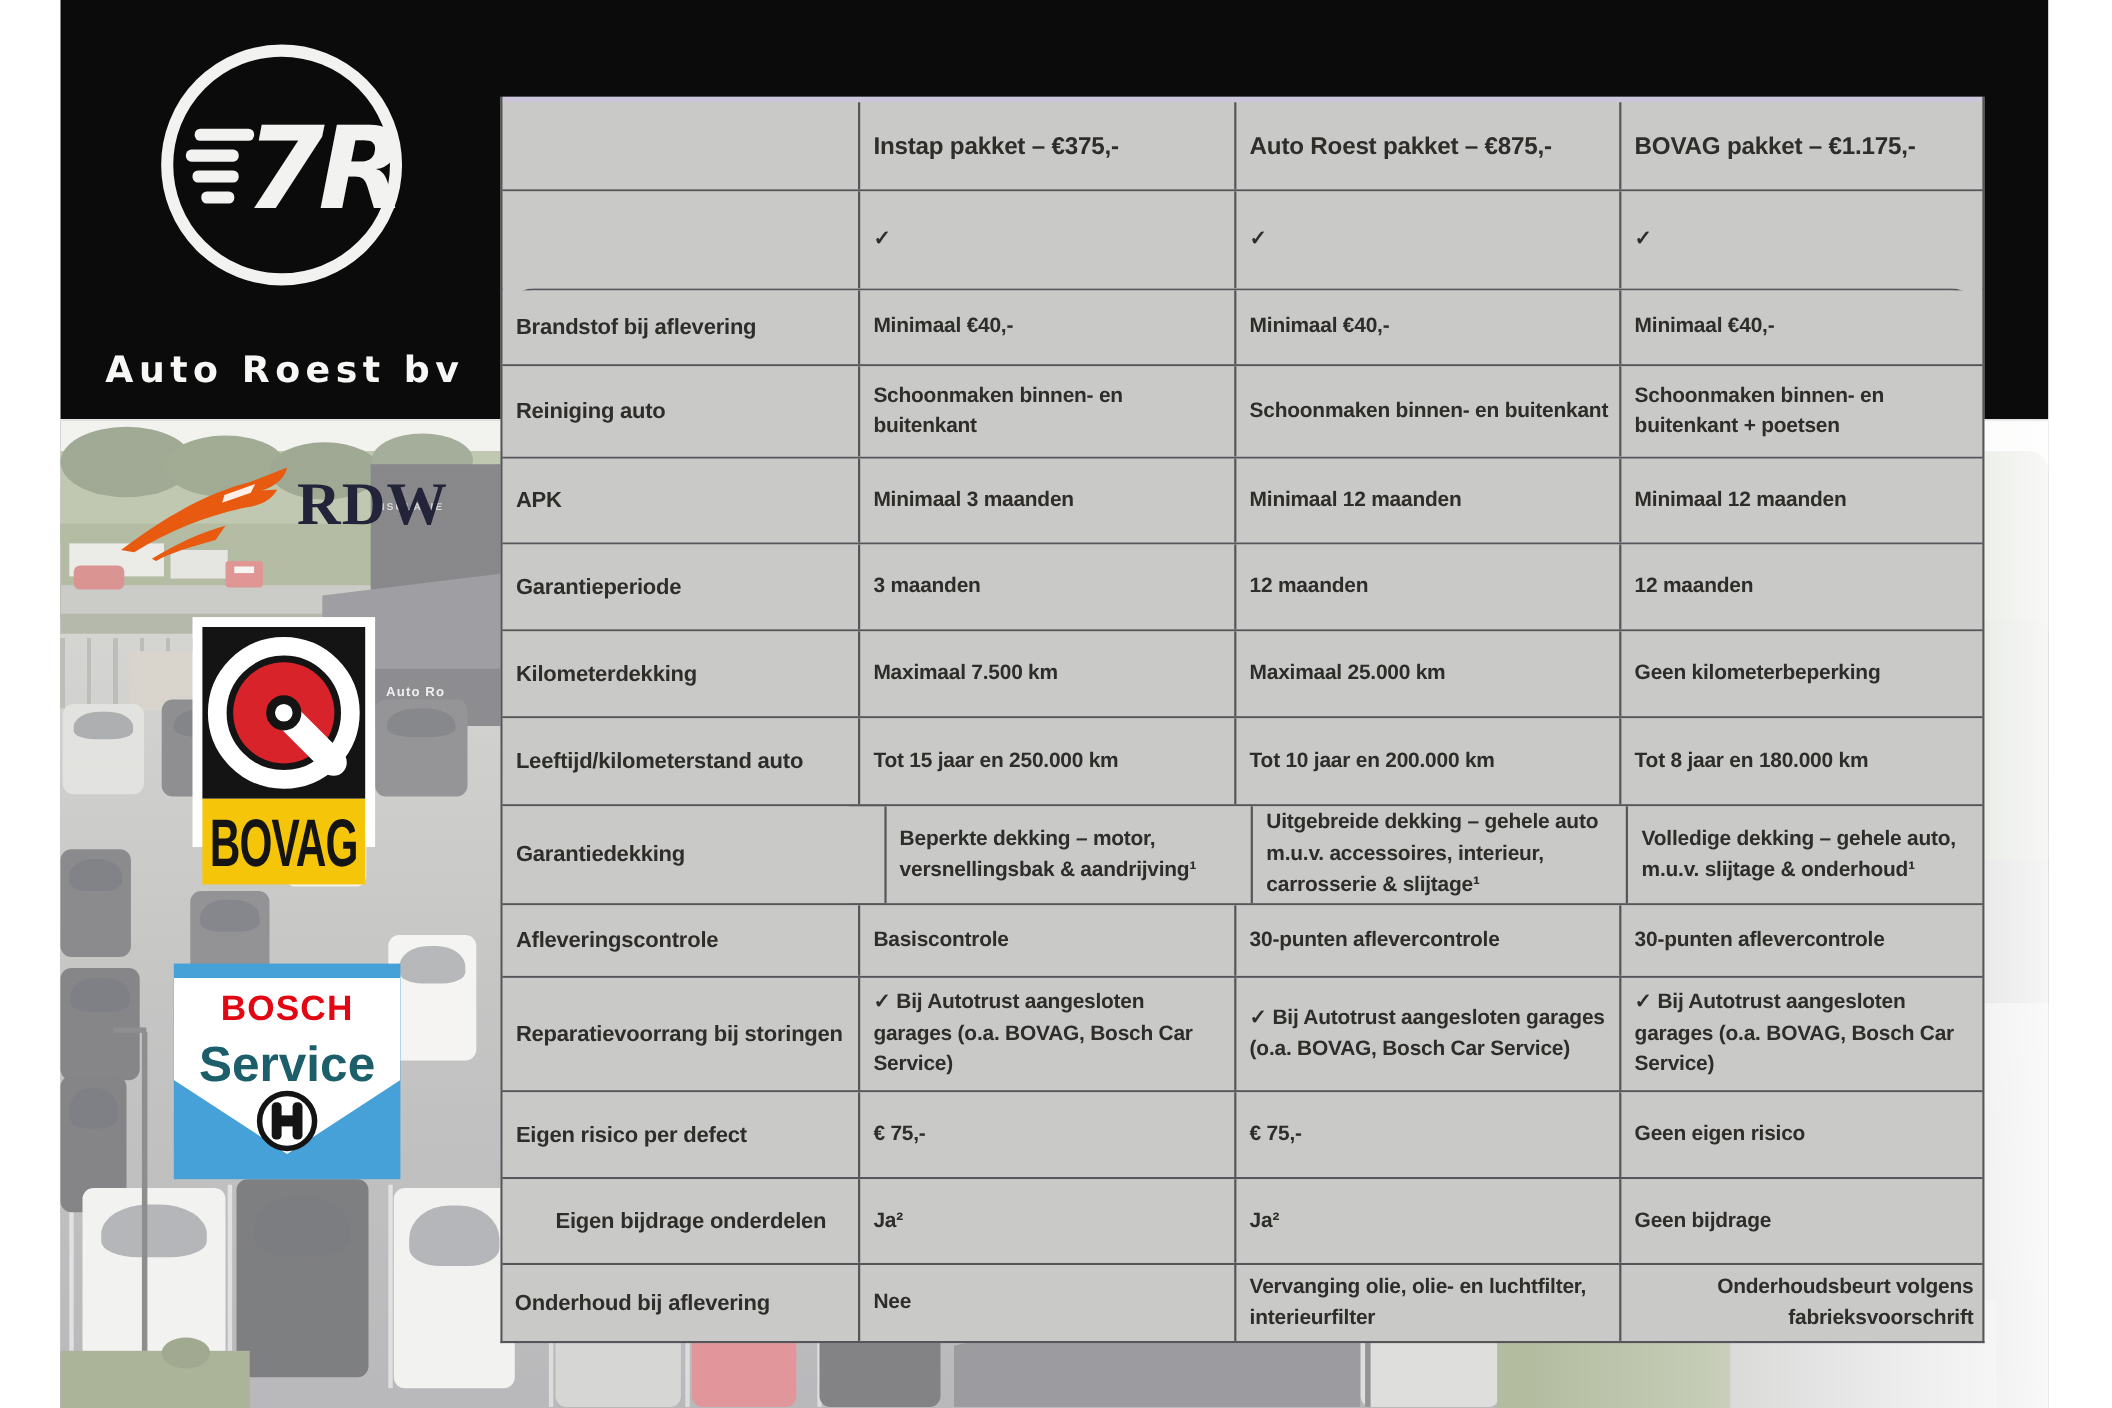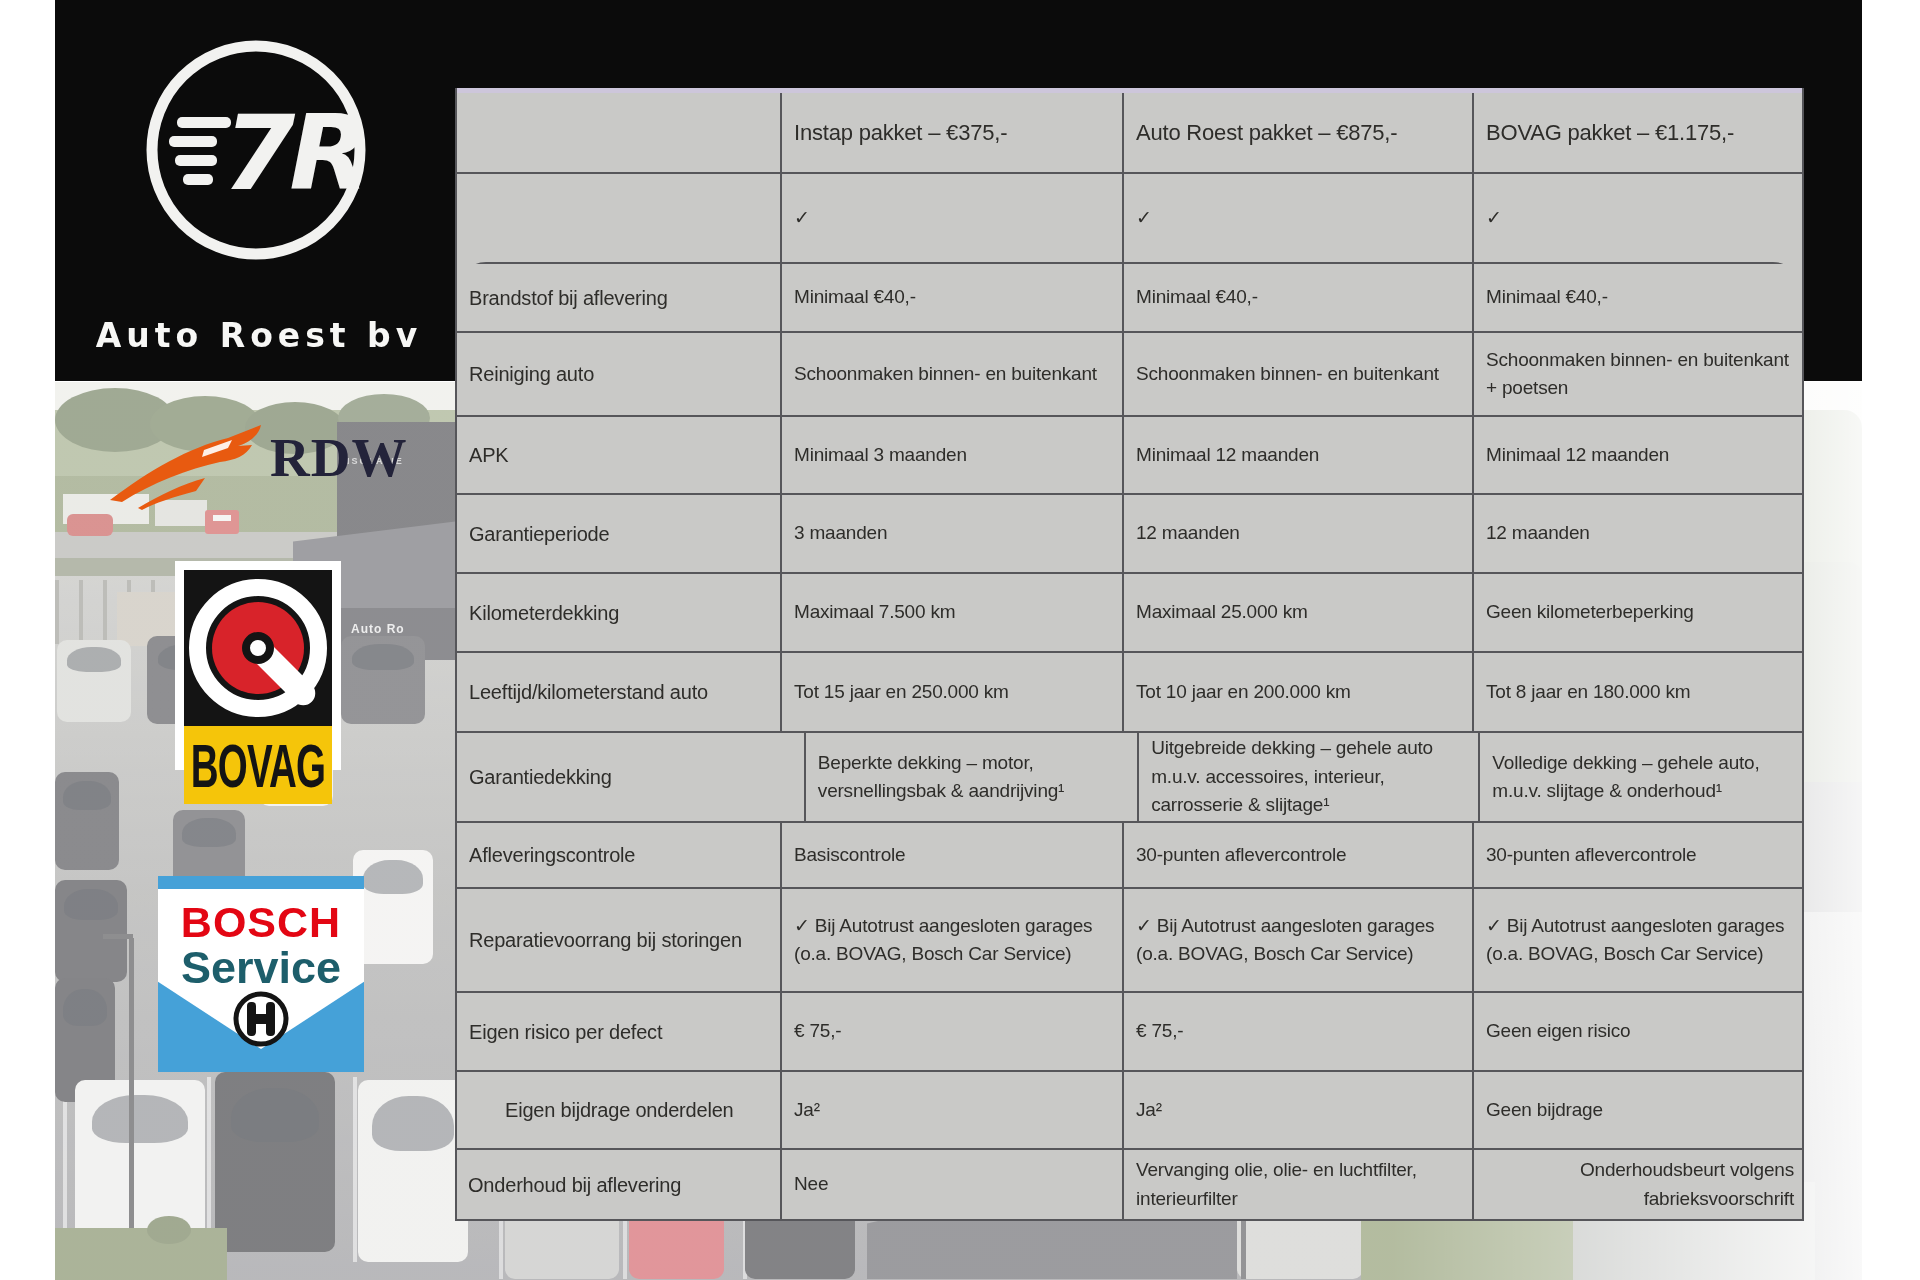--- a/index.html
+++ b/index.html
@@ -42,35 +42,35 @@
              border-radius:12px;transform-origin:12px 12px;transform:translate(-12px,-12px) rotate(45deg);}
   .bv-hub{position:absolute;left:50%;top:50%;width:16px;height:16px;background:#ffffff;
           border:8px solid #141414;border-radius:50%;transform:translate(-50%,-50%);}
   .bovag-band{height:78px;background:#f5c50a;display:flex;align-items:center;justify-content:center;}
   .bovag-word{font-size:47px;font-weight:700;color:#141414;transform:scale(.82,1.3);letter-spacing:-1px;}
 
   .bosch{position:absolute;left:158px;top:876px;width:206px;height:196px;background:#45a1d8;
          z-index:20;overflow:hidden;}
   .bosch-white{position:absolute;left:0;right:0;top:13px;height:160px;background:#ffffff;
                clip-path:polygon(0 0,100% 0,100% 58%,50% 100%,0 58%);}
-  .bosch-red{position:absolute;left:0;width:100%;top:22px;text-align:center;font-size:43px;
+  .bosch-red{position:absolute;left:0;width:100%;top:22px;text-align:center;font-size:32px;
              font-weight:700;color:#e30613;letter-spacing:1px;}
   .bosch-teal{position:absolute;left:0;width:100%;top:66px;text-align:center;font-size:45px;
               font-weight:700;color:#1d5e6b;}
   .bosch-sym{position:absolute;left:50%;top:112px;transform:translateX(-50%);}
 
   
   .pkg-table{position:absolute;left:455px;top:88px;width:1349px;z-index:30;
              border-left:2px solid #56565a;border-right:2px solid #56565a;border-bottom:2px solid #56565a;
              box-sizing:border-box;background:#c9c9c7;}
   .pkg-table::before{content:"";display:block;height:5px;background:#cdc6db;}
   .trow{display:flex;border-top:2px solid #56565a;}
   .trow:first-of-type{border-top:none;}
   .tcell{box-sizing:border-box;display:flex;align-items:center;background:#c9c9c7;
-         padding:6px 8px 6px 12px;color:#2e2d2a;font-weight:400;font-size:19px;
+         padding:6px 8px 6px 12px;color:#2e2d2a;font-weight:700;font-size:19px;
          line-height:1.5;letter-spacing:-.2px;}
   .tcell + .tcell{border-left:2px solid #56565a;}
   .tcell.head{font-size:22px;}
   .tcell.rlabel{white-space:nowrap;font-size:20px;}
 </style>
 </head>
 <body>
 
 <div class="stage">
 

